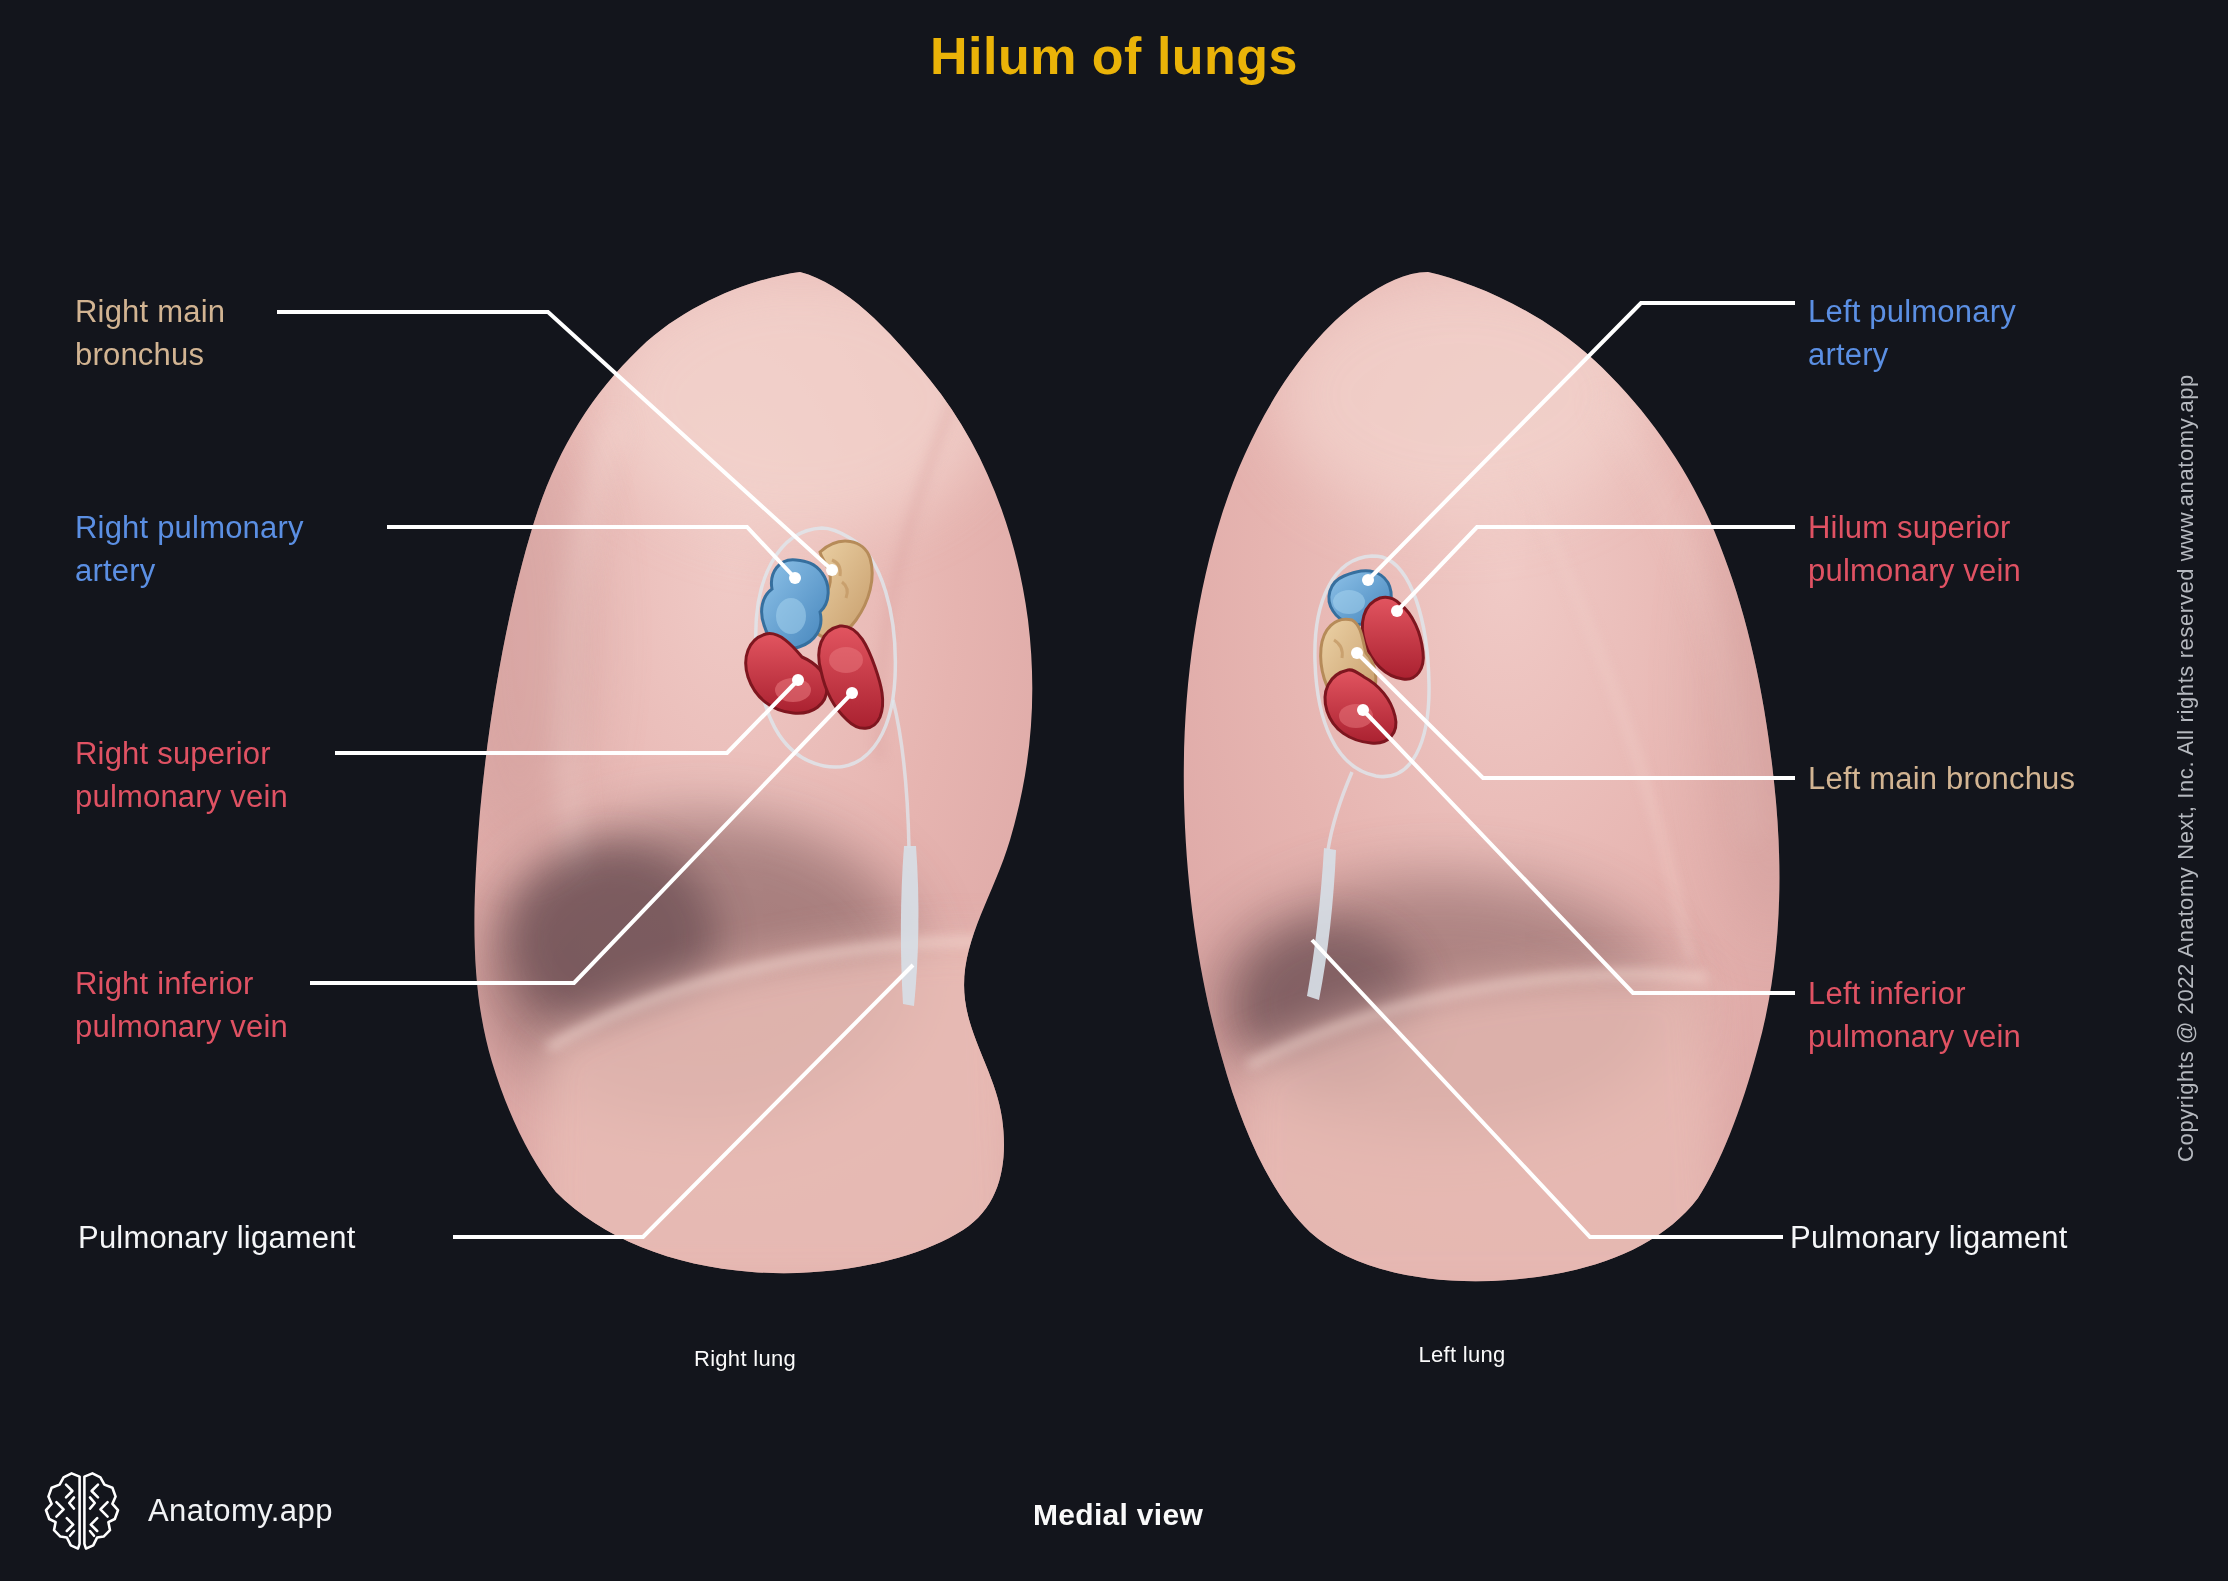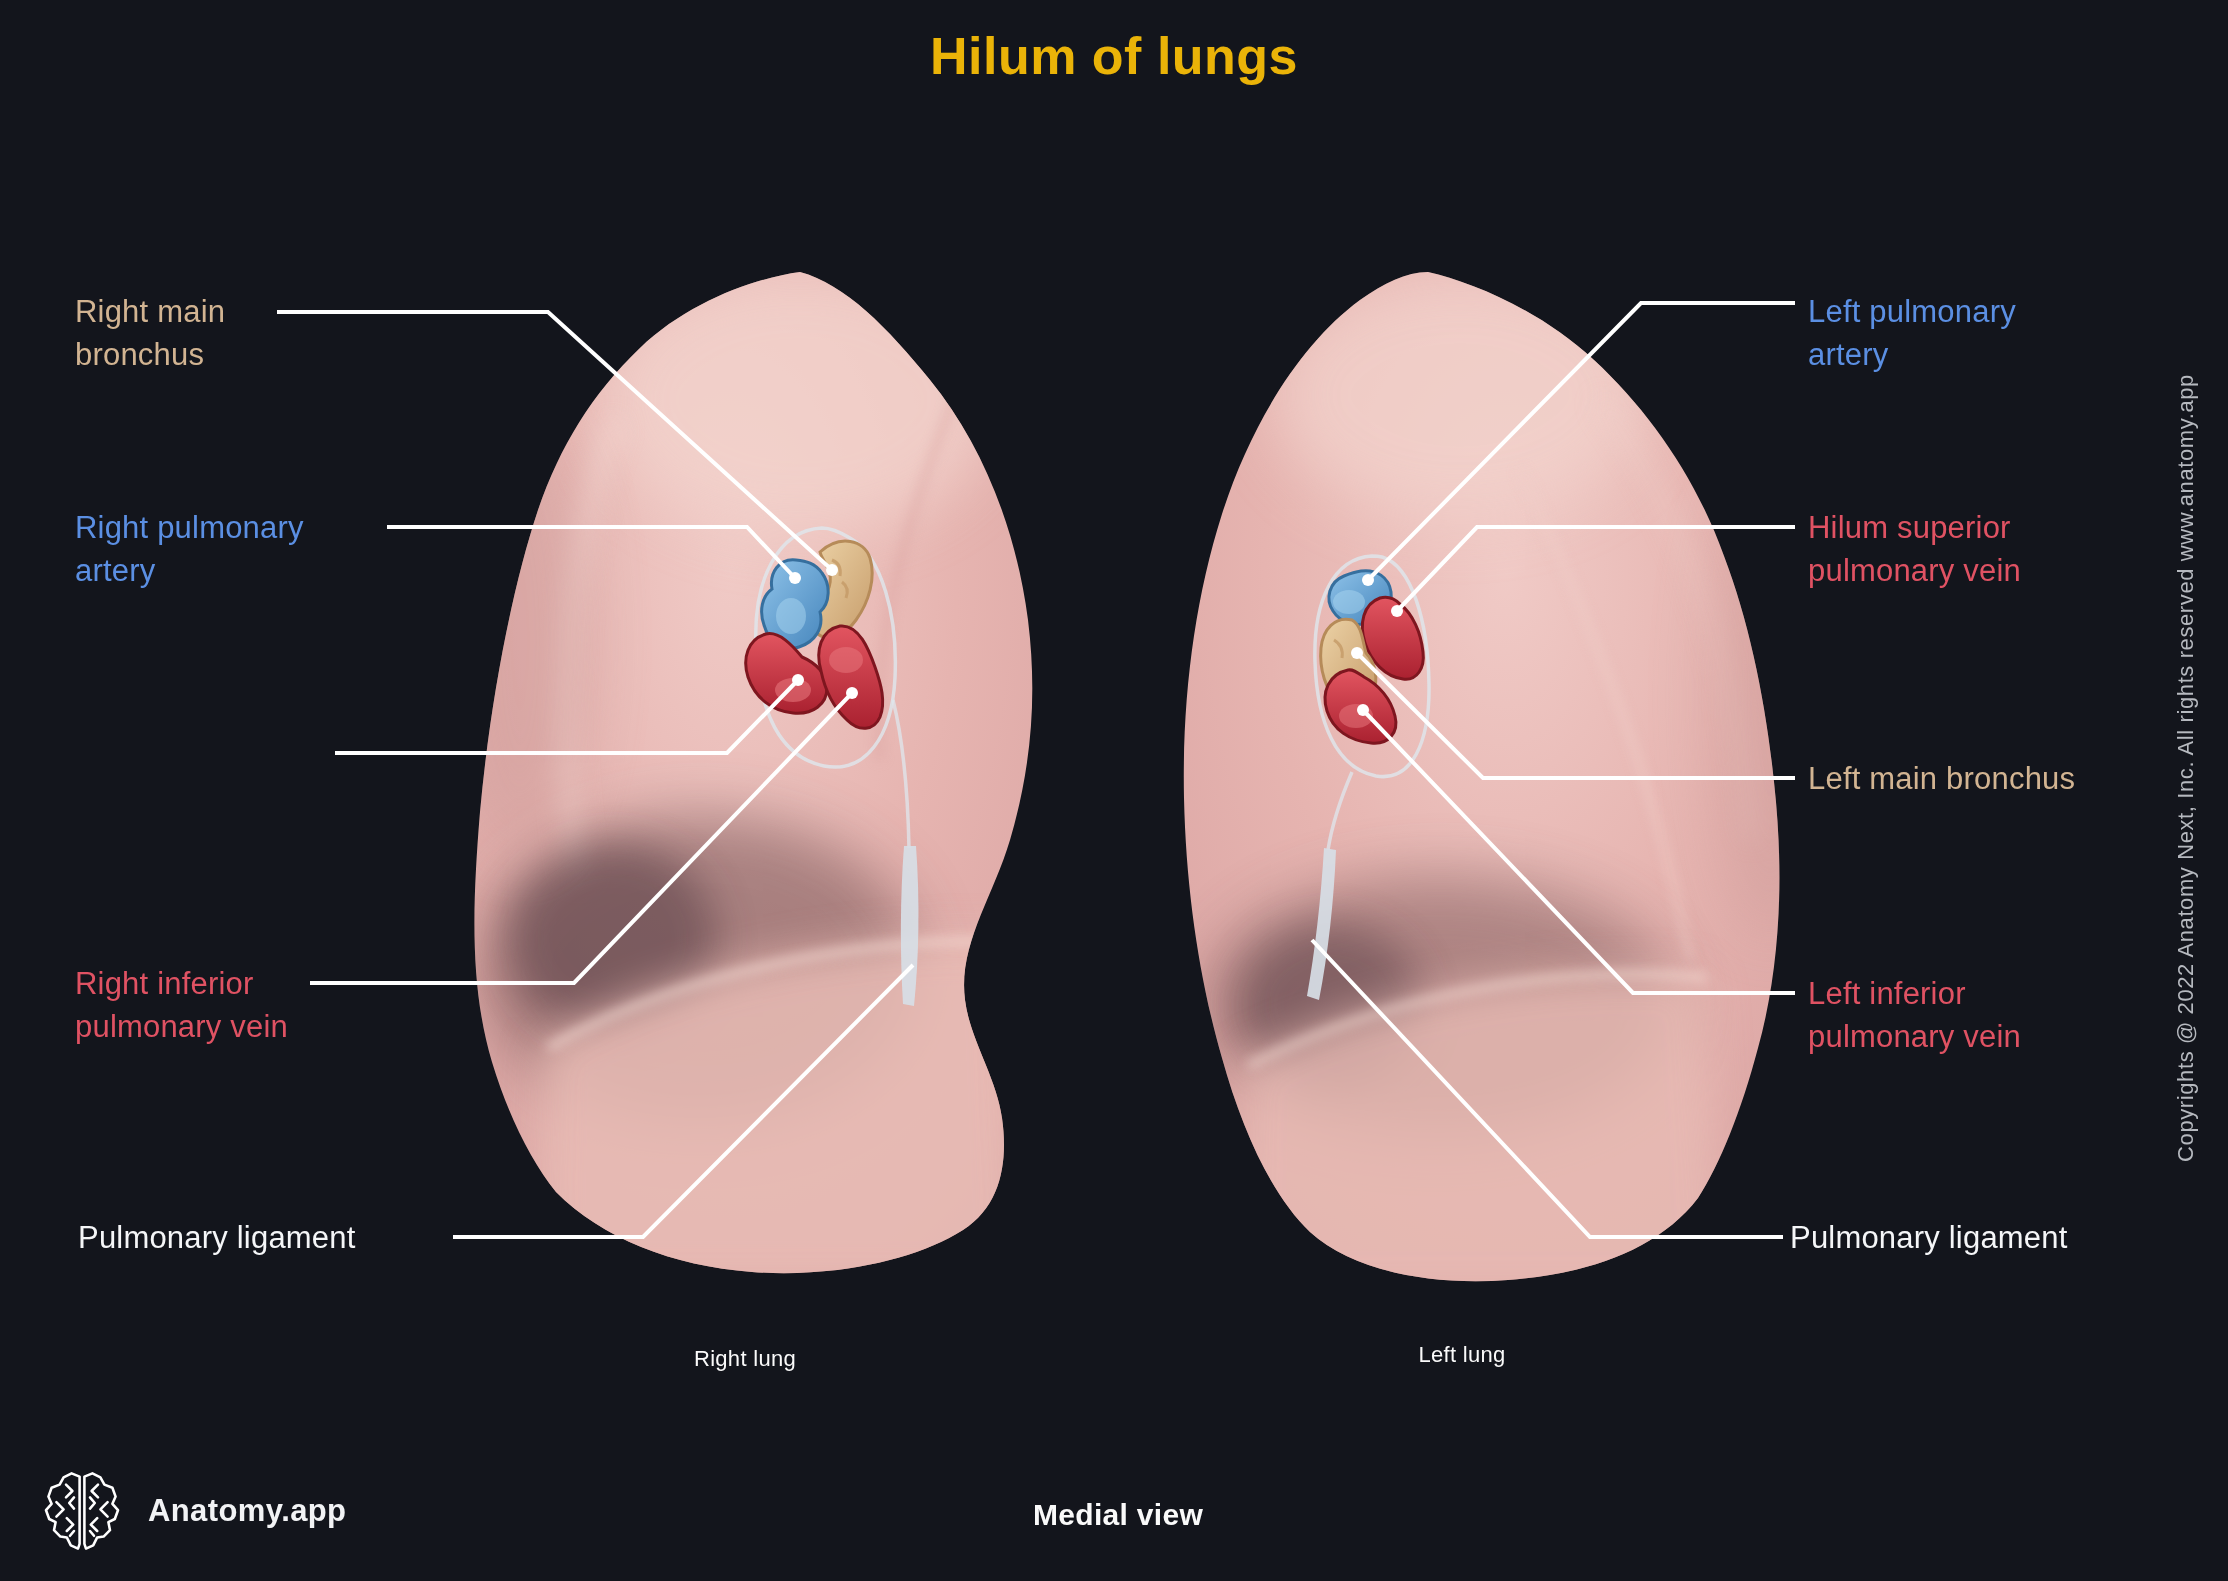--- a/index.html
+++ b/index.html
@@ -33,21 +33,21 @@
   .c-white{color:var(--label-white);}
   .caption{
     position:absolute;font-size:22px;font-weight:500;color:#fafafa;
     text-align:center;letter-spacing:.3px;
   }
   .view-caption{
     position:absolute;left:968px;top:1498px;width:300px;text-align:center;
     font-size:30px;font-weight:600;color:#fafafa;letter-spacing:.3px;
   }
   .brand{position:absolute;left:42px;top:1470px;display:flex;align-items:center;gap:26px;}
-  .brand-name{font-size:31px;font-weight:700;color:#f2f3f5;letter-spacing:.4px;}
+  .brand-name{font-size:31px;font-weight:400;color:#f2f3f5;letter-spacing:.4px;}
   .copyright{
     position:absolute;left:2186px;top:768px;
     transform:translate(-50%,-50%) rotate(-90deg);
     white-space:nowrap;font-size:22px;color:var(--copyright-gray);letter-spacing:.6px;
   }
 </style>
 </head>
 <body>
 
 <div class="canvas">
@@ -185,20 +185,21 @@
         <circle cx="1397" cy="611" r="6"></circle>
       <circle cx="1357" cy="653" r="6"></circle>
         <circle cx="1363" cy="710" r="6"></circle>
     </g>
   </svg>
 
   <div class="page-title">Hilum of lungs</div>
 
   <div class="lbl c-tan" style="left:75px;top:290px;width:260px;">Right main bronchus</div>
   <div class="lbl c-blue" style="left:75px;top:506px;width:280px;">Right pulmonary artery</div>
+  <div class="lbl c-red" style="left:75px;top:732px;width:280px;">Right superior pulmonary vein</div>
   <div class="lbl c-red" style="left:75px;top:962px;width:280px;">Right inferior pulmonary vein</div>
   <div class="lbl c-white nowrap" style="left:78px;top:1216px;">Pulmonary ligament</div>
 
   <div class="lbl c-blue" style="left:1808px;top:282px;width:260px;margin-top:8px;">Left pulmonary artery</div>
   <div class="lbl c-red" style="left:1808px;top:506px;width:270px;">Hilum superior pulmonary vein</div>
   <div class="lbl c-tan nowrap" style="left:1808px;top:757px;">Left main bronchus</div>
   <div class="lbl c-red" style="left:1808px;top:972px;width:270px;">Left inferior pulmonary vein</div>
   <div class="lbl c-white nowrap" style="left:1790px;top:1216px;">Pulmonary ligament</div>
 
   <div class="caption" style="left:595px;top:1346px;width:300px;">Right lung</div>

